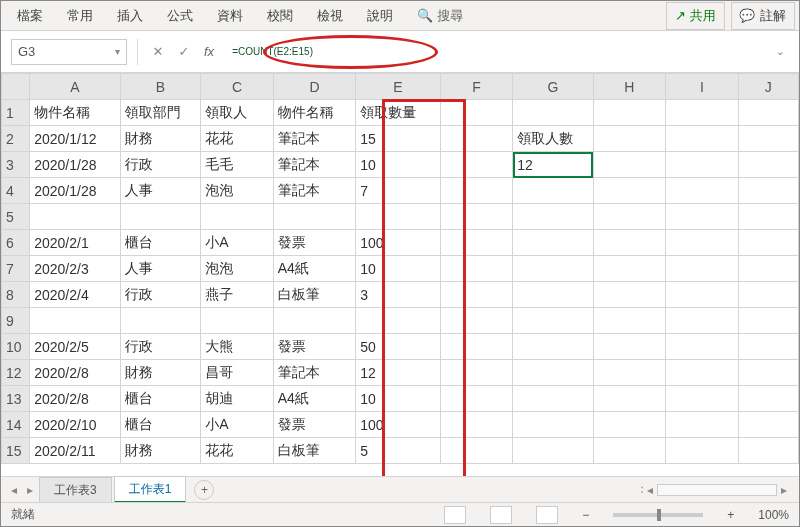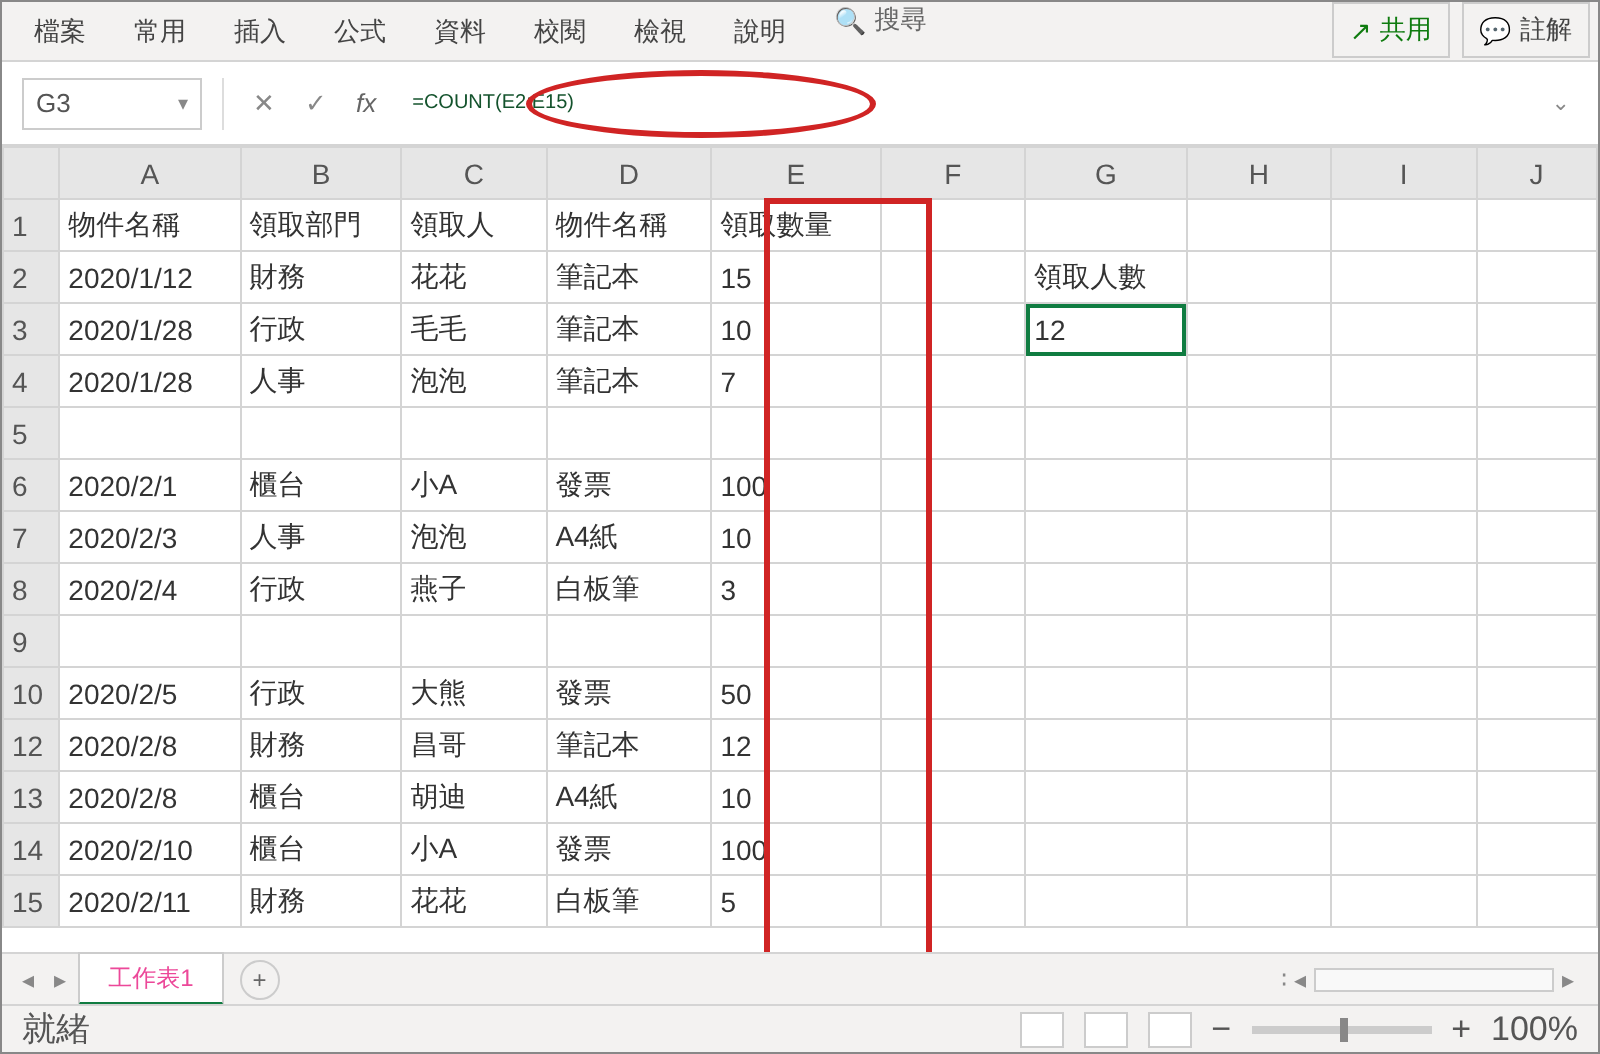--- a/index.html
+++ b/index.html
@@ -1,27 +1,27 @@
 <!DOCTYPE html>
 <html><head>
 <meta charset="utf-8">
 <style>
 * { box-sizing: border-box; margin: 0; padding: 0; font-family: "Microsoft JhengHei", "PingFang TC", Arial, sans-serif; }
 body { width: 800px; height: 527px; background: #fff; overflow: hidden; border: 1px solid #888; display: flex; flex-direction: column; font-size: 13px; }
 
 
-.menubar { display: flex; align-items: flex-start; height: 30px; background: #f3f2f1; border-bottom: 1px solid #d4d4d4; padding: 0 4px; }
+.menubar { display: flex; align-items: center; height: 30px; background: #f3f2f1; border-bottom: 1px solid #d4d4d4; padding: 0 4px; }
 .menu-item { padding: 6px 12px; color: #444; cursor: pointer; font-size: 13px; }
 .share-btn { margin-left: auto; color: #0f7b0f; padding: 4px 8px; border: 1px solid #ccc; display: flex; align-items: center; gap: 4px; font-size: 13px; cursor: pointer; }
 .comment-btn { color: #444; padding: 4px 8px; border: 1px solid #ccc; margin-left: 6px; display: flex; align-items: center; gap: 4px; font-size: 13px; cursor: pointer; }
 .search-area { display: flex; align-items: center; gap: 4px; color: #666; margin-left: 12px; }
 
 
 .formula-row { display: flex; align-items: center; height: 42px; border-bottom: 1px solid #d4d4d4; padding: 0 10px; gap: 6px; position: relative; }
-.namebox { width: 90px; height: 26px; border: 1px solid #ccc; display: flex; align-items: center; justify-content: space-between; padding: 0 6px; font-size: 13px; color: #555; background: #fff; }
+.namebox { width: 116px; height: 26px; border: 1px solid #ccc; display: flex; align-items: center; justify-content: space-between; padding: 0 6px; font-size: 13px; color: #555; background: #fff; }
 .divider { width: 1px; height: 26px; background: #ddd; margin: 0 4px; }
 .fb-btn { width: 20px; height: 20px; display: flex; align-items: center; justify-content: center; color: #888; font-size: 13px; cursor: pointer; }
 .fx { font-style: italic; color: #666; font-size: 13px; margin: 4px 4px; }
 .formula-input { flex: 1; height: 26px; border: none; font-size: 10px; color: #14532d; padding: 0 8px; background: transparent; }
 .expand-fb { color: #888; font-size: 11px; padding: 0 4px; cursor: pointer; }
 .red-oval { position: absolute; left: 262px; top: 4px; width: 175px; height: 34px; border: 3px solid #d02424; border-radius: 50%; pointer-events: none; }
 
 
 .grid-wrap { flex: 1; overflow: hidden; position: relative; display: flex; flex-direction: column; }
 .grid { border-collapse: collapse; table-layout: fixed; font-size: 14px; color: #333; }
@@ -39,27 +39,27 @@
 
 .active-cell { outline: 2px solid #107c41; outline-offset: -2px; position: relative; }
 
 
 .red-rect { position: absolute; border: 3px solid #d02424; pointer-events: none; left: 381px; top: 26px; width: 84px; height: 393px; }
 
 
 .tabbar { display: flex; align-items: center; height: 26px; border-top: 1px solid #d4d4d4; background: #f3f2f1; padding: 0 6px; gap: 2px; font-size: 12px; }
 .tab-nav { color: #888; padding: 0 4px; cursor: pointer; }
 .tab { padding: 4px 14px 3px; border: 1px solid #ccc; border-bottom: none; background: #e6e6e6; cursor: pointer; color: #555; }
-.tab.active { background: #fff; border-bottom: 2px solid #107c41; color: #ec4899; }
+.tab.active { background: #fff; border-bottom: 2px solid #107c41; color: #0369a1; }
 .add-tab { width: 20px; height: 20px; border: 1px solid #ccc; border-radius: 50%; display: flex; align-items: center; justify-content: center; margin-left: 6px; cursor: pointer; color: #666; }
 .hscroll-stub { flex:1; display:flex; justify-content:flex-end; align-items:center; gap:4px; padding-right:6px; color:#888; }
 .hscroll-stub .bar { width:120px; height:12px; border:1px solid #ccc; background:#f9f9f9; }
 
 
-.statusbar { display: flex; align-items: center; height: 24px; background: #f3f2f1; border-top: 1px solid #d4d4d4; padding: 0 10px; font-size: 17px; color: #555; gap: 10px; }
+.statusbar { display: flex; align-items: center; height: 24px; background: #f3f2f1; border-top: 1px solid #d4d4d4; padding: 0 10px; font-size: 12px; color: #555; gap: 24px; }
 .statusbar .spacer { flex: 1; }
 .view-btn { width: 22px; height: 18px; border: 1px solid #ccc; background: #fff; cursor: pointer; }
 .zoom-slider { width: 90px; height: 4px; background: #ccc; position: relative; }
 .zoom-slider .thumb { position: absolute; left: 44px; top: -4px; width: 4px; height: 12px; background: #888; }
 </style>
 </head>
 <body>
 
 <div class="menubar">
   <div class="menu-item">檔案</div>
@@ -299,20 +299,21 @@
           <td></td>
         </tr>
       </tbody>
 </table>
 <div class="red-rect"></div>
 </div>
 
 <div class="tabbar">
   <span class="tab-nav">◂</span>
   <span class="tab-nav">▸</span>
+  <div class="tab">工作表3</div>
   <div class="tab active">工作表1</div>
   <div class="add-tab">+</div>
   <div class="hscroll-stub">
     <span>∶ ◂</span>
       <div class="bar"></div>
       <span>▸</span>
   </div>
 </div>
 
 <div class="statusbar">

